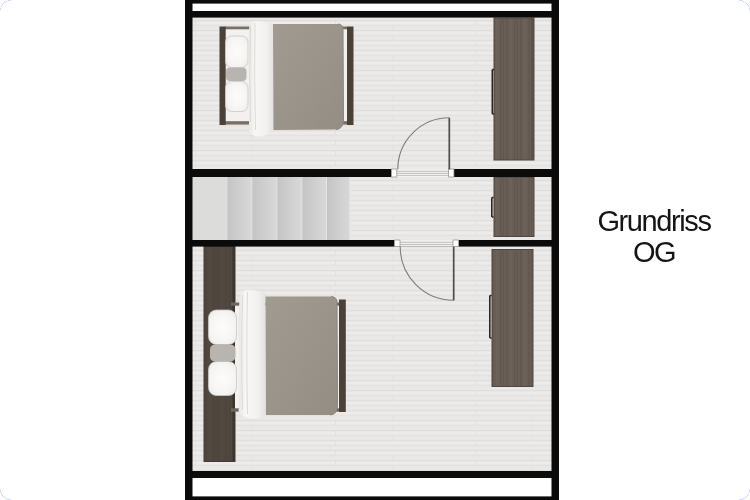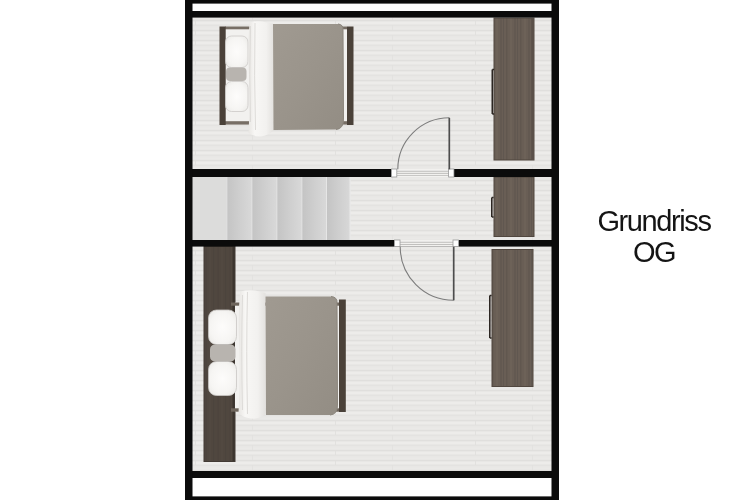--- a/index.html
+++ b/index.html
@@ -1,16 +1,16 @@
 <!DOCTYPE html>
 <html><head>
 <meta charset="utf-8">
 <style>
   html,body{margin:0;padding:0;background:#ffffff;}
-  #stage{position:relative;width:750px;height:500px;background:#1d4ed8;overflow:hidden;}
+  #stage{position:relative;width:750px;height:500px;background:#1d4ed8;overflow:hidden;border-radius:12px;}
   svg{display:block;filter:blur(0.38px);}
 </style>
 </head>
 <body>
 <div id="stage">
 <svg width="750" height="500" viewBox="0 0 750 500">
 <defs>
   <pattern id="floor" width="140" height="10" patternUnits="userSpaceOnUse">
     <rect width="140" height="10" fill="#e8e7e5"></rect>
     <rect width="140" height="0.9" y="0" fill="#e0dfdd"></rect>

